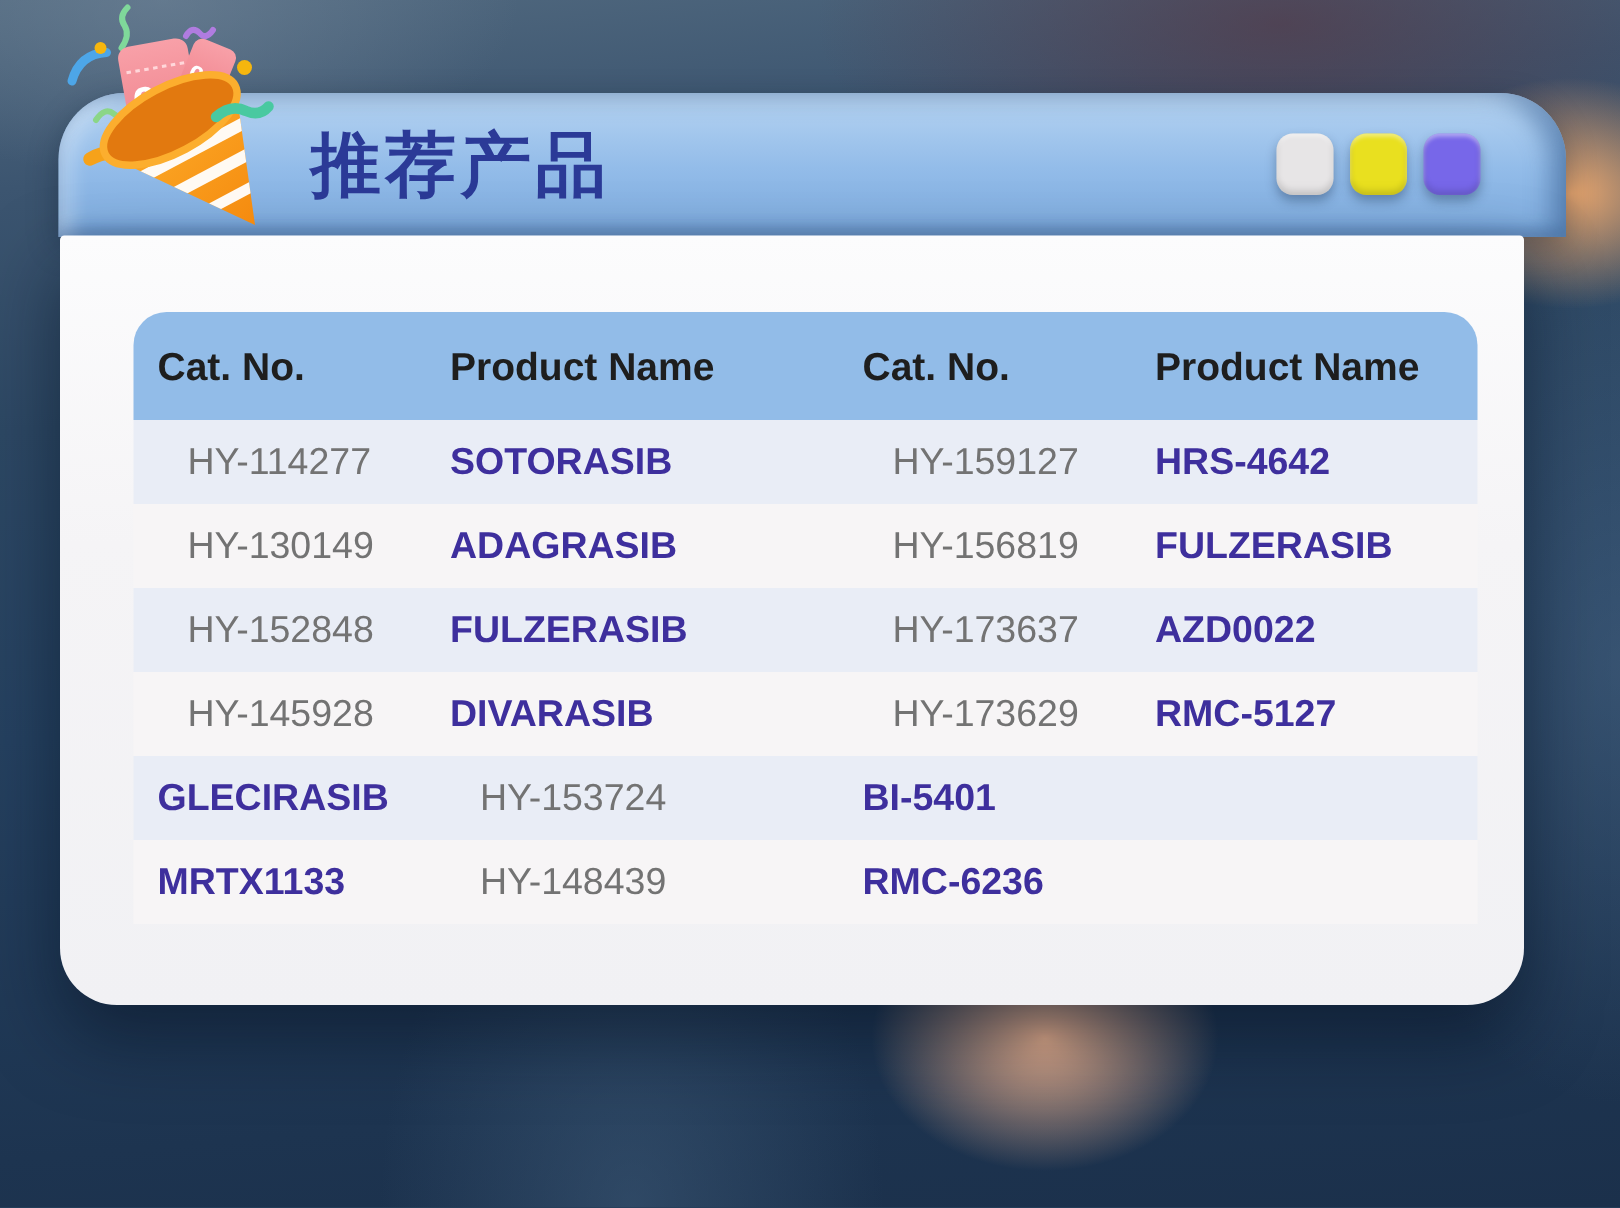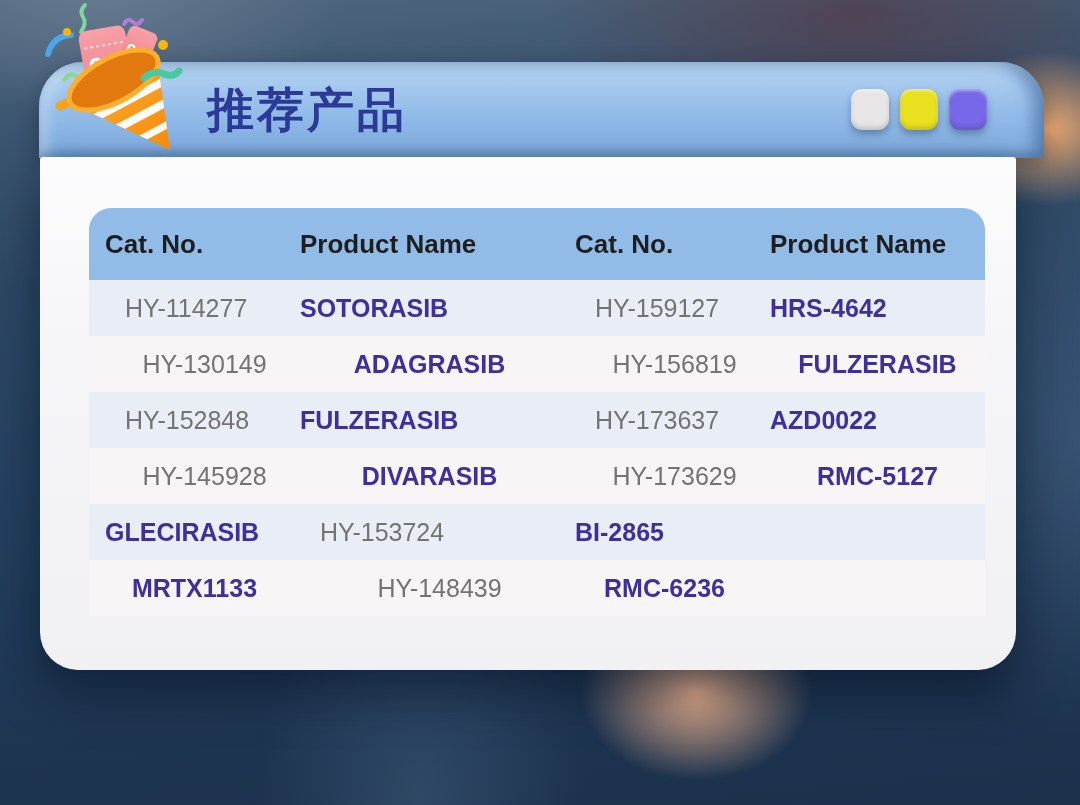--- a/index.html
+++ b/index.html
@@ -52,21 +52,21 @@
   .table{position:absolute;left:49px;top:51px;width:896px;}
   .thead,.trow{
     display:grid;grid-template-columns:195px 275px 195px 1fr;align-items:center;
   }
   .thead{
     height:72px;background:#92bce8;border-radius:22px 22px 0 0;
     font-size:26px;font-weight:bold;color:#1e1e1e;
   }
   .trow{height:56px;font-size:25px;}
   .trow.alt{background:#e9edf6;}
-  .trow.plain{background:#f7f5f6;text-align:center;}
+  .trow.plain{background:#f7f5f6;}
   .cell{padding-left:16px;white-space:nowrap;}
   .catno{color:#737373;margin-left:20px;}
   .pname{color:#3e2f9d;font-weight:bold;cursor:pointer;}
   
   .popper{position:absolute;left:40px;top:2px;width:162px;height:168px;}
 </style>
 </head>
 <body>
 
 <div class="bg"></div>
@@ -110,21 +110,21 @@
     </div>
     <div class="trow plain">
       <div class="cell catno">HY-145928</div>
       <div class="cell pname">DIVARASIB</div>
       <div class="cell catno">HY-173629</div>
       <div class="cell pname">RMC-5127</div>
     </div>
     <div class="trow alt">
       <div class="cell pname">GLECIRASIB</div>
       <div class="cell catno">HY-153724</div>
-      <div class="cell pname">BI-2865</div>
+      <div class="cell pname">BI-5401</div>
     </div>
     <div class="trow plain">
       <div class="cell pname">MRTX1133</div>
       <div class="cell catno">HY-148439</div>
       <div class="cell pname">RMC-6236</div>
     </div>
   </div>
 </div>
 
 <svg class="popper" viewBox="0 0 162 168">

